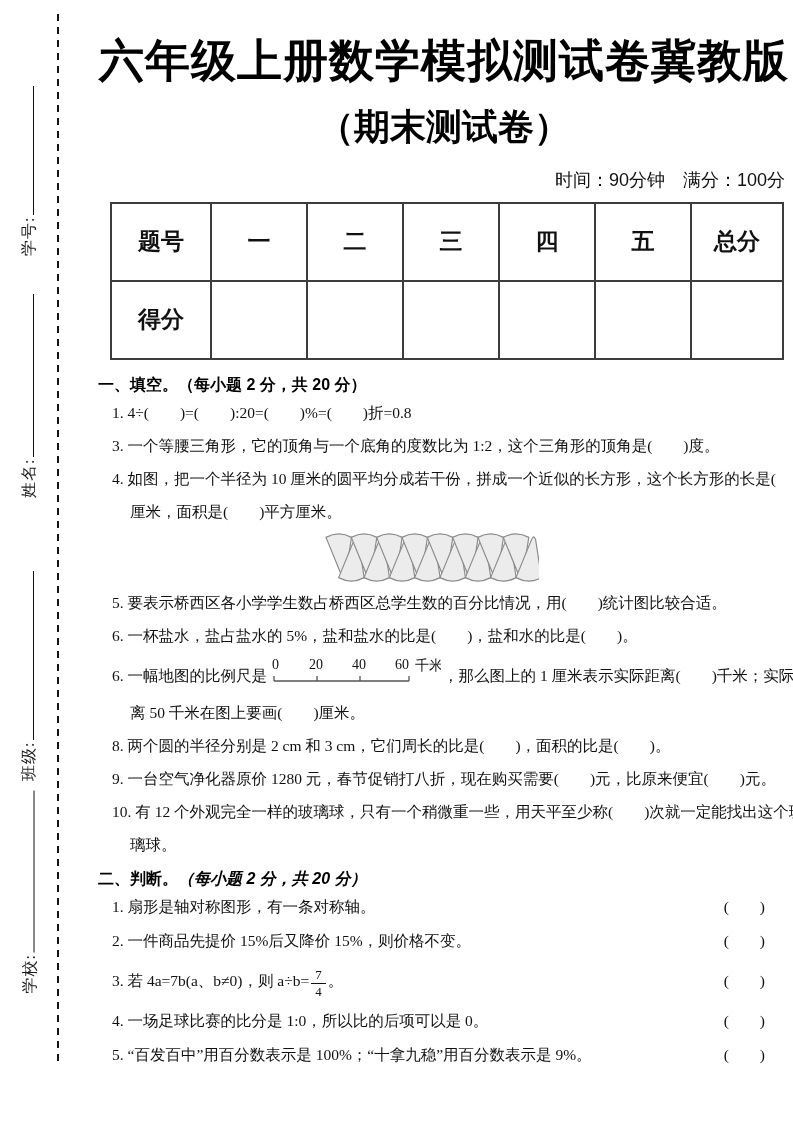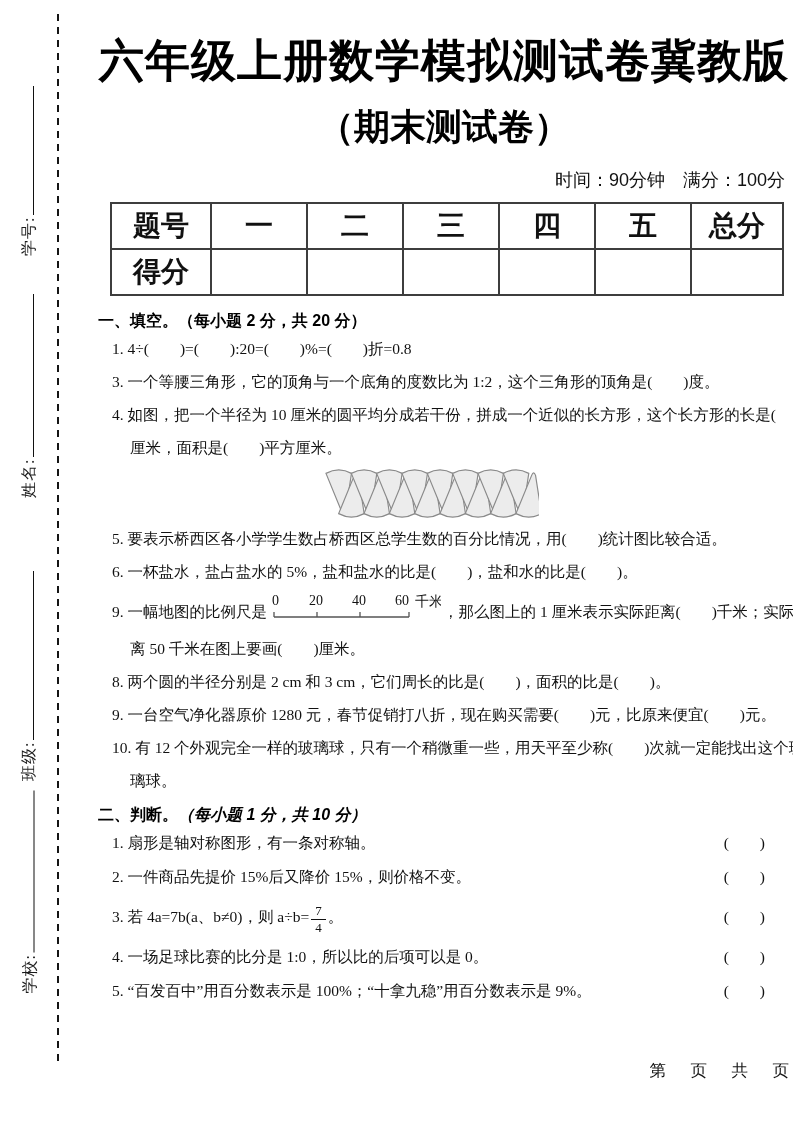--- a/index.html
+++ b/index.html
@@ -40,21 +40,21 @@
     margin-top:16px;text-align:right;padding-right:8px;
     font-family:"Liberation Sans","DejaVu Sans",sans-serif;
     font-size:18px;font-weight:500;color:#111;
   }
   
   table.score{
     border-collapse:collapse;margin:10px 0 0 15px;table-layout:fixed;
   }
   table.score td{
     border:2px solid #3d3d3d;height:44px;text-align:center;vertical-align:middle;
-    font-size:28px;font-weight:bold;color:#111;padding:0;
+    font-size:23px;font-weight:bold;color:#111;padding:16px;
   }
   td.hdr{font-family:"Liberation Sans","DejaVu Sans",sans-serif;}
 
   
   .sec-head{
     margin:15px 0 0 3px;font-size:16px;font-weight:bold;color:#000;white-space:nowrap;
     font-family:"Liberation Sans","DejaVu Sans",sans-serif;
   }
   .sec-head .note-italic{font-style:italic;font-weight:bold;}
   .qwrap{margin-left:17px;}
@@ -164,39 +164,39 @@
           <path d="M 168.70000000000002 46 Q 181.70000000000002 53 194.70000000000002 46 L 188.70000000000002 7 Q 186.70000000000002 2 184.70000000000002 7 Z" fill="#ececec" stroke="#8a8a8a" stroke-width="1.2"></path>
           <path d="M 181.6 5 Q 194.6 -2 207.6 5 L 201.6 44 Q 199.6 49 197.6 44 Z" fill="#ececec" stroke="#8a8a8a" stroke-width="1.2"></path>
           <path d="M 194.5 46 Q 207.5 53 220.5 46 L 214.5 7 Q 212.5 2 210.5 7 Z" fill="#ececec" stroke="#8a8a8a" stroke-width="1.2"></path>
         </svg>
     </div>
 
     <div class="qline">5. 要表示桥西区各小学学生数占桥西区总学生数的百分比情况，用(　　)统计图比较合适。</div>
     <div class="qline">6. 一杯盐水，盐占盐水的 5%，盐和盐水的比是(　　)，盐和水的比是(　　)。</div>
 
     <div class="qline" style="margin-top:4px;line-height:40px;">
-      <span>9. 一幅地图的比例尺是</span><svg class="scalebar" width="172" height="34" viewBox="0 0 172 34">
+      <span>6. 一幅地图的比例尺是</span><svg class="scalebar" width="172" height="34" viewBox="0 0 172 34">
         <text x="3" y="13" font-size="14" fill="#111">0</text>
         <text x="40" y="13" font-size="14" fill="#111">20</text>
         <text x="83" y="13" font-size="14" fill="#111">40</text>
         <text x="126" y="13" font-size="14" fill="#111">60</text>
         <text x="146" y="14" font-size="14" fill="#111">千米</text>
         <path d="M5 25 H140 M5 25 V20 M48 25 V20 M91 25 V20 M140 25 V20" stroke="#555" stroke-width="1.3" fill="none"></path>
       </svg><span>，那么图上的 1 厘米表示实际距离(　　)千米；实际距</span>
     </div>
     <div class="qline qcont">离 50 千米在图上要画(　　)厘米。</div>
 
     <div class="qline">8. 两个圆的半径分别是 2 cm 和 3 cm，它们周长的比是(　　)，面积的比是(　　)。</div>
     <div class="qline">9. 一台空气净化器原价 1280 元，春节促销打八折，现在购买需要(　　)元，比原来便宜(　　)元。</div>
     <div class="qline">10. 有 12 个外观完全一样的玻璃球，只有一个稍微重一些，用天平至少称(　　)次就一定能找出这个玻</div>
     <div class="qline qcont">璃球。</div>
   </div>
 
   <div class="sec-head" style="margin-top:8px;">
-    <span>二、判断。</span><span class="note-italic">（每小题 1 分，共 10 分）</span>
+    <span>二、判断。</span><span class="note-italic">（每小题 2 分，共 20 分）</span>
   </div>
 
   <div class="qwrap">
     <div class="qline judge" style="line-height:34px;">
       <span>1. 扇形是轴对称图形，有一条对称轴。</span>
       <span class="ans">(　　)</span>
     </div>
     <div class="qline judge" style="line-height:34px;justify-content:space-between;">
       <span>2. 一件商品先提价 15%后又降价 15%，则价格不变。</span>
       <span class="ans">(　　)</span>

